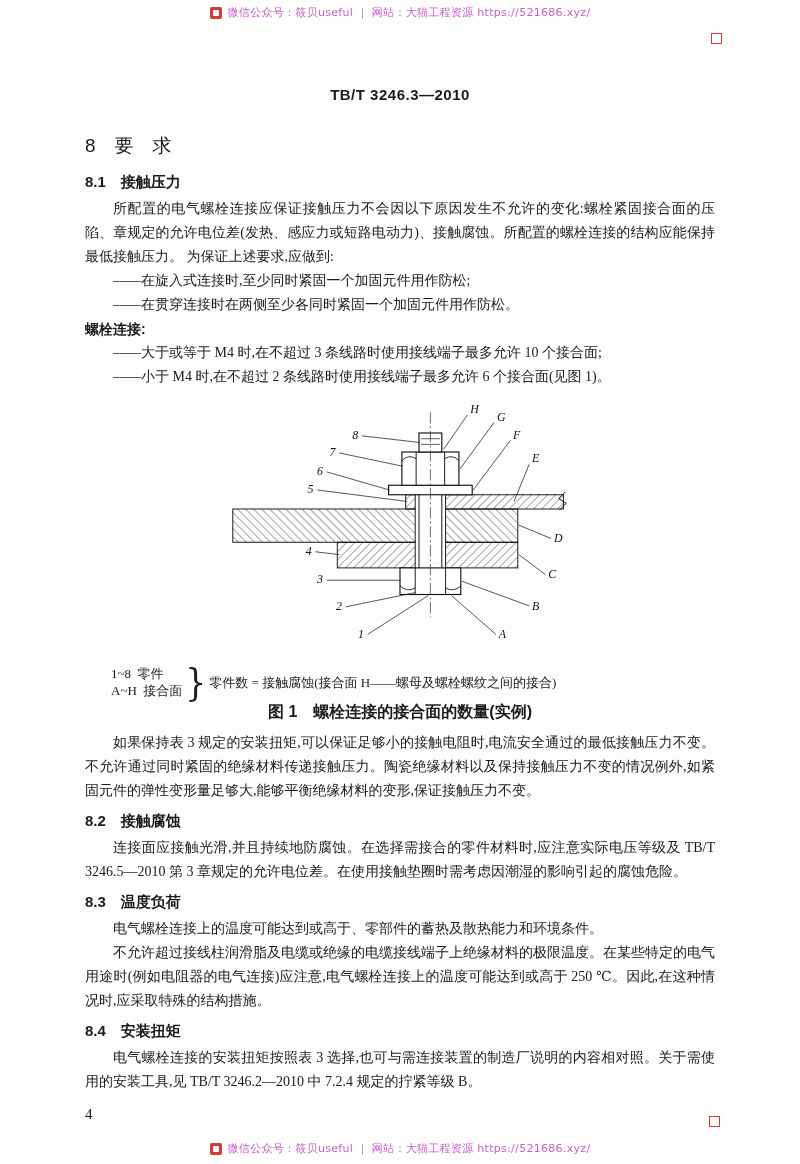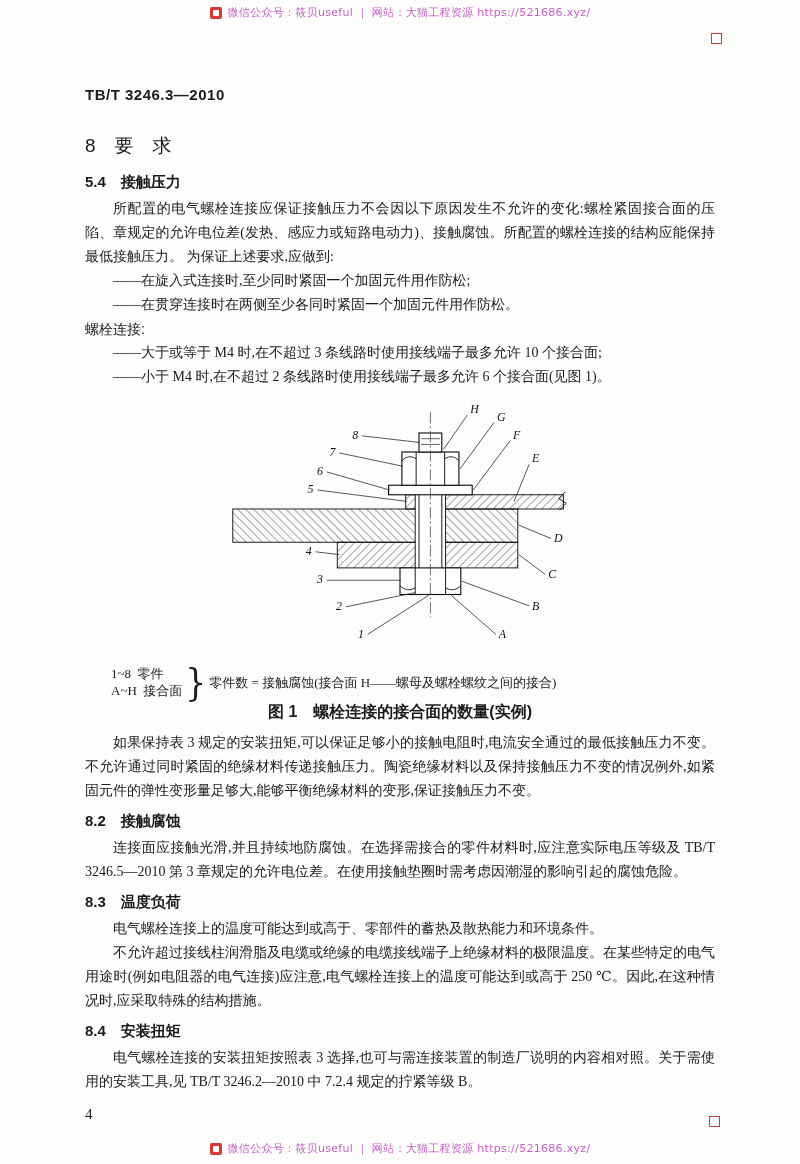--- a/index.html
+++ b/index.html
@@ -23,37 +23,37 @@
   }
   .wm-badge-dot{width:6px;height:6px;background:#fff;border-radius:1px;}
   .seal-mark{position:absolute;width:9px;height:9px;border:1.5px solid #cc3b3b;}
   .seal-mark.top{left:711px;top:33px;}
   .seal-mark.bottom{left:709px;top:1116px;}
 
   
   .content{position:absolute;left:85px;top:86px;width:630px;}
   .doc-number{
     font-family:"Liberation Sans","DejaVu Sans",sans-serif;
-    font-weight:bold;font-size:15px;margin-bottom:30px;letter-spacing:.5px;
+    font-weight:bold;font-size:15px;margin-bottom:30px;letter-spacing:.5px;text-align:center;
   }
   .chapter{
     font-family:"Liberation Sans","DejaVu Sans",sans-serif;
     font-weight:normal;font-size:19px;margin-bottom:14px;margin-top:12px;
   }
   .sec{
     font-family:"Liberation Sans","DejaVu Sans",sans-serif;
     font-weight:bold;font-size:15px;margin:9px 0 5px;
   }
   p.body{
     font-size:14px;line-height:24px;text-indent:2em;margin:0;
     text-align:justify;
   }
   .bold-label{
     font-family:"Liberation Sans","DejaVu Sans",sans-serif;
-    font-weight:normal;font-size:14px;line-height:24px;
+    font-weight:bold;font-size:14px;line-height:24px;
   }
   .figure{text-align:center;margin:6px 0 0;}
   .fig-svg{display:inline-block;}
   .fig-label text{
     font-family:"Liberation Serif","DejaVu Serif",serif;
     font-style:italic;font-size:12.5px;fill:#111;
   }
   .legend{
     display:flex;align-items:center;gap:3px;margin:0 0 2px 26px;
     font-size:13px;line-height:17px;
@@ -80,21 +80,21 @@
   <span>微信公众号：筱贝useful ｜ 网站：大猫工程资源  https://521686.xyz/</span>
 </div>
 <span class="seal-mark top"></span>
 
 <div class="content">
 
   <div class="doc-number">TB/T 3246.3—2010</div>
 
   <div class="chapter">8　要　求</div>
 
-  <div class="sec">5.4　接触压力</div>
+  <div class="sec">8.1　接触压力</div>
   <p class="body">所配置的电气螺栓连接应保证接触压力不会因以下原因发生不允许的变化:螺栓紧固接合面的压陷、章规定的允许电位差(发热、感应力或短路电动力)、接触腐蚀。所配置的螺栓连接的结构应能保持最低接触压力。 为保证上述要求,应做到:</p>
   <p class="body">——在旋入式连接时,至少同时紧固一个加固元件用作防松;</p>
   <p class="body">——在贯穿连接时在两侧至少各同时紧固一个加固元件用作防松。</p>
   <div class="bold-label">螺栓连接:</div>
   <p class="body">——大于或等于 M4 时,在不超过 3 条线路时使用接线端子最多允许 10 个接合面;</p>
   <p class="body">——小于 M4 时,在不超过 2 条线路时使用接线端子最多允许 6 个接合面(见图 1)。</p>
 
   <div class="figure">
     <svg class="fig-svg" viewBox="0 0 380 280" width="362" height="266" xmlns="http://www.w3.org/2000/svg">
       <defs>

